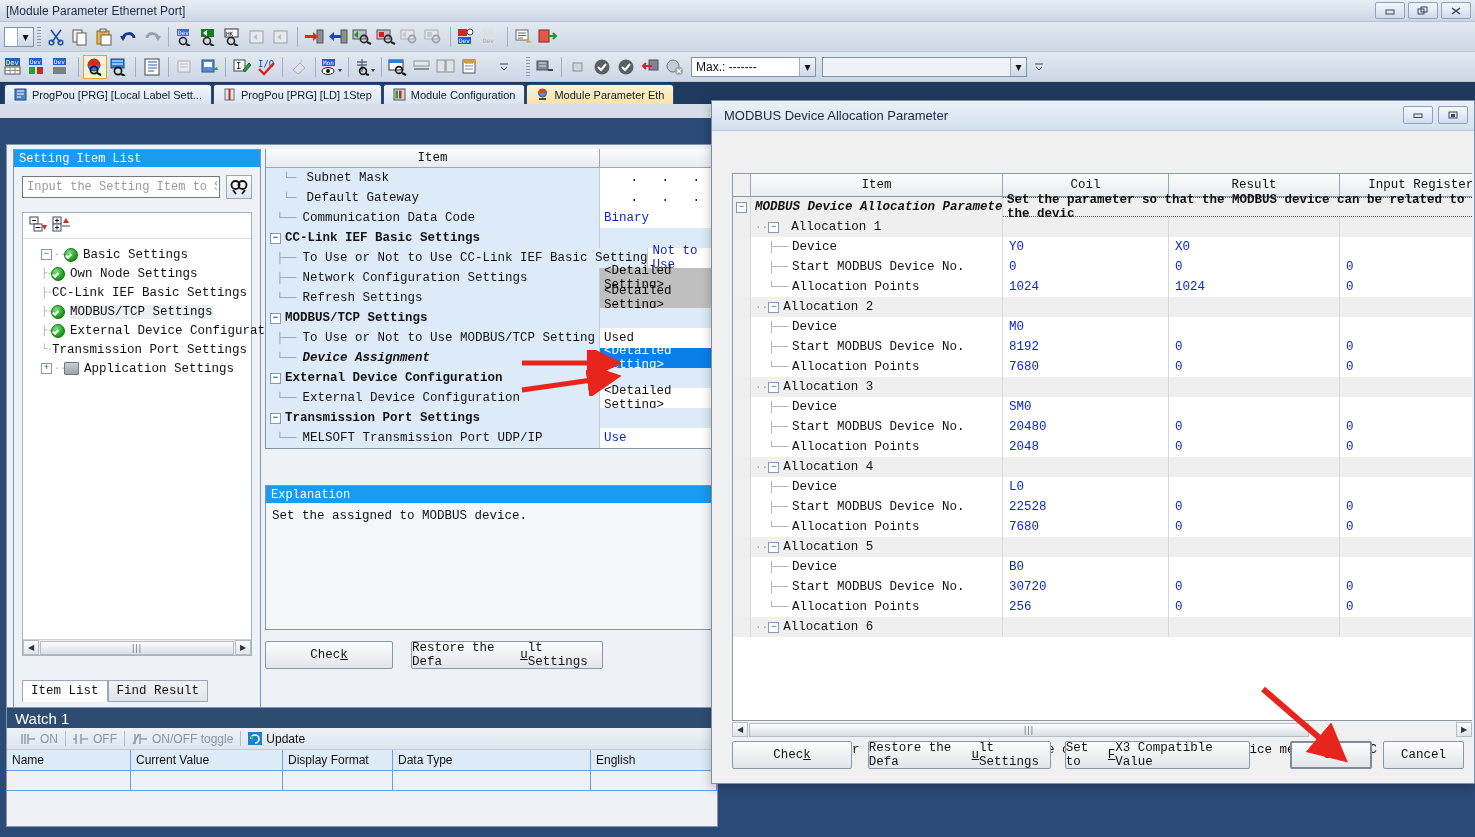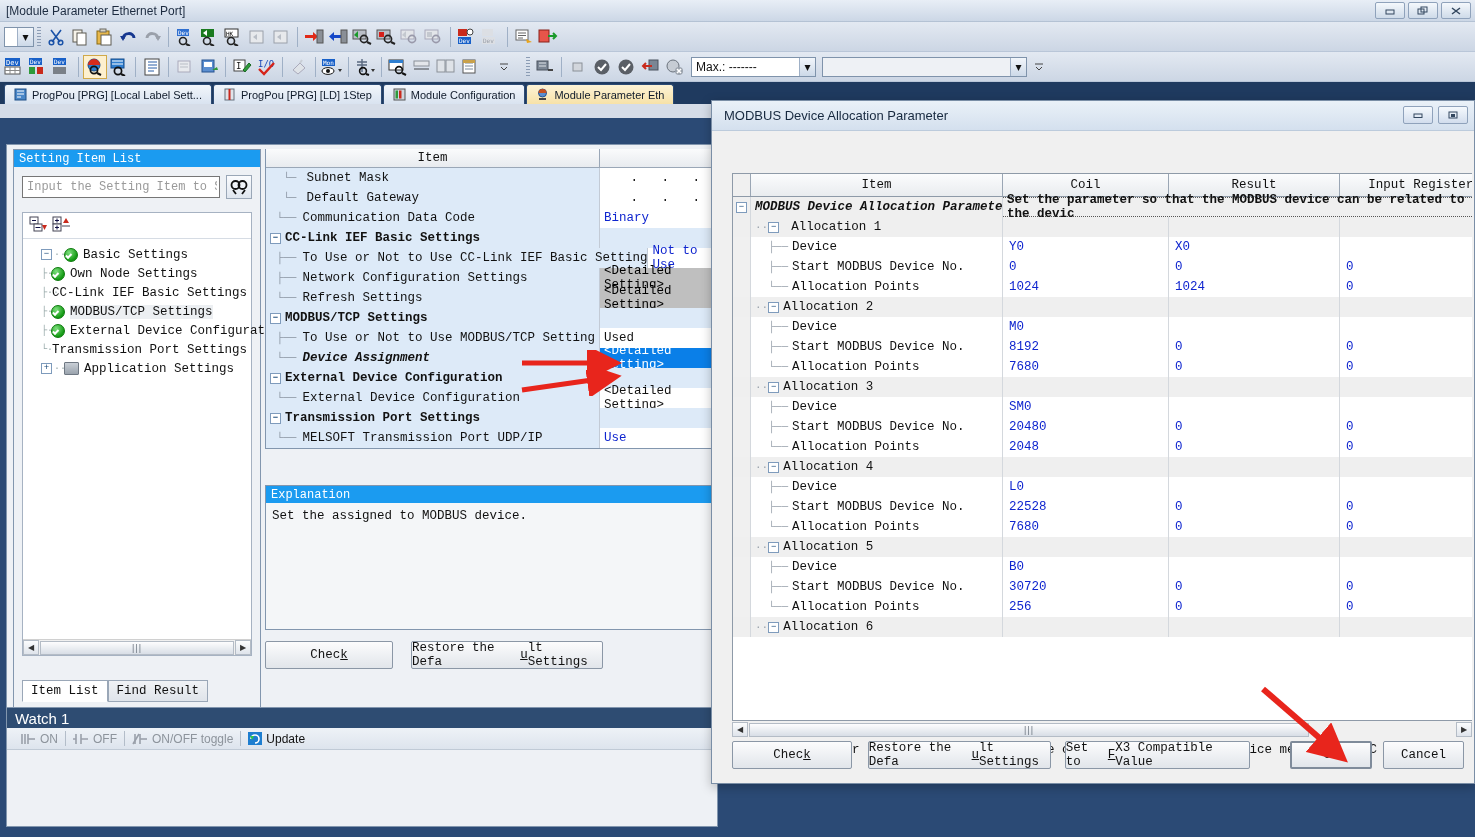--- a/index.html
+++ b/index.html
@@ -935,20 +935,36 @@
           <span>ON/OFF toggle</span>
         </div>
         <div class="wt-sep"></div>
         <div class="wt-item en">
           <svg width="14" height="13" viewBox="0 0 14 13">
               <rect x="0" y="0" width="14" height="13" fill="#1e7ed0"></rect>
               <path d="M3,7 A4,4 0 1,1 7,11" stroke="#fff" stroke-width="1.6" fill="none"></path>
               <path d="M2,4 L6,4 L4,8 Z" fill="#2fc84a"></path>
             </svg>
           <span>Update</span>
+        </div>
+      </div>
+      <div class="watch-grid">
+        <div class="wg-head">
+          <div style="width:124px">Name</div>
+          <div style="width:152px">Current Value</div>
+          <div style="width:110px">Display Format</div>
+          <div style="width:198px">Data Type</div>
+          <div style="flex:1">English</div>
+        </div>
+        <div class="wg-row">
+          <div style="width:124px"></div>
+          <div style="width:152px"></div>
+          <div style="width:110px"></div>
+          <div style="width:198px"></div>
+          <div style="flex:1"></div>
         </div>
       </div>
     </div>
   </div>
 
   <div class="dialog">
     <div class="dlg-title">
       <span>MODBUS Device Allocation Parameter</span>
       <div class="dlg-btns">
         <div class="dlg-btn">

